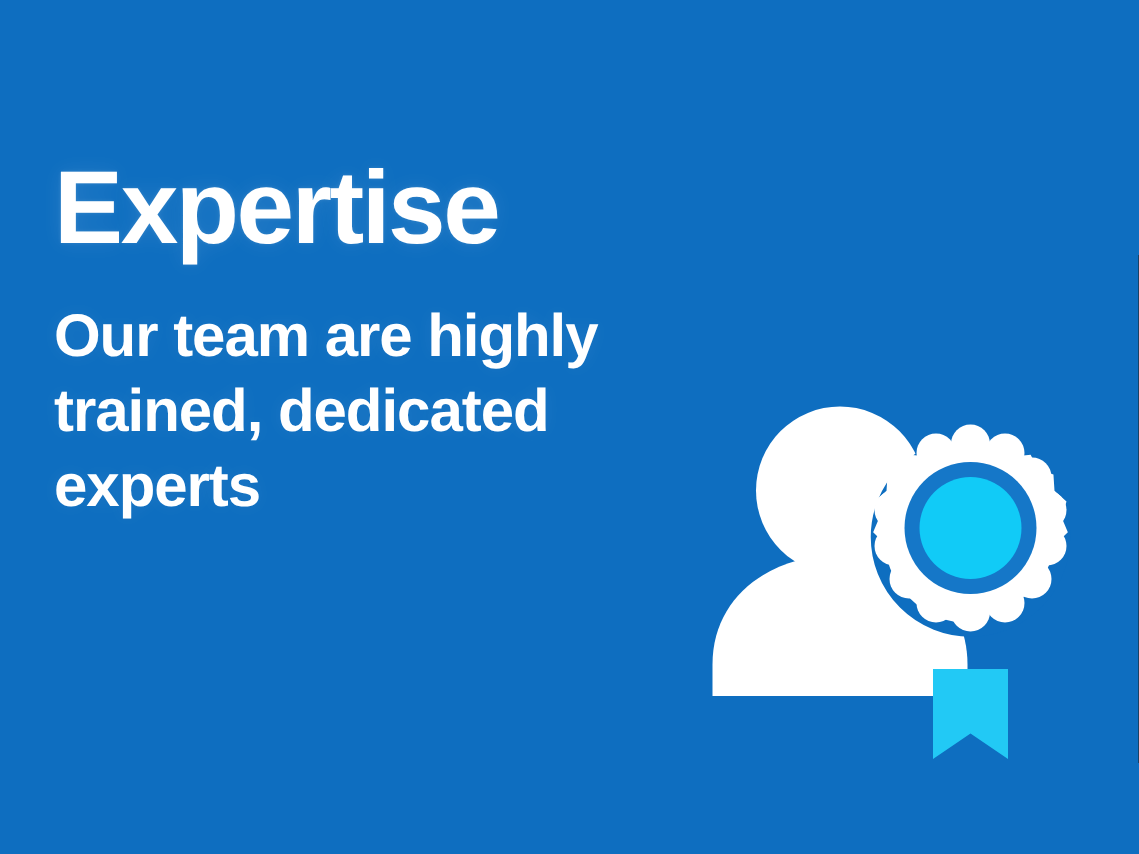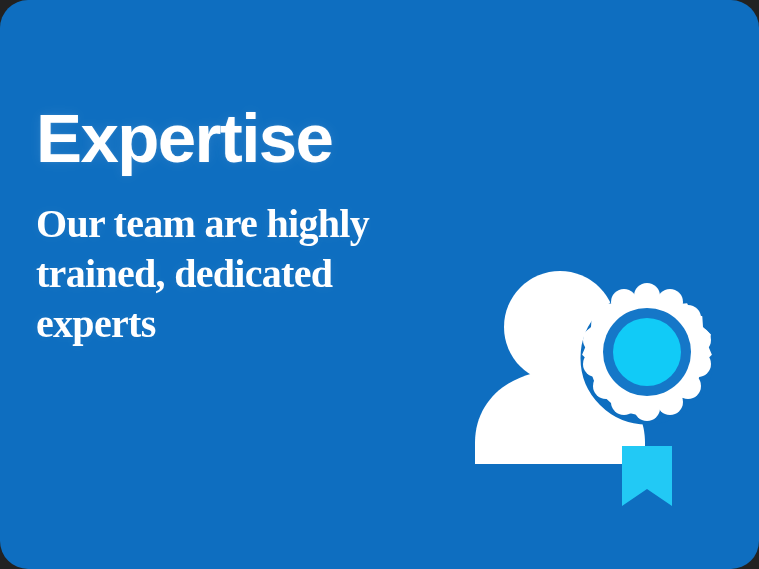--- a/index.html
+++ b/index.html
@@ -8,21 +8,20 @@
     padding: 0;
     background: #222;
   }
   #slide {
     position: relative;
     width: 759px;
     height: 569px;
     overflow: hidden;
     background: #0E6EC0;
     font-family: "Liberation Sans", sans-serif;
-    border-radius: 28px;
     -webkit-font-smoothing: antialiased;
   }
 
   
   #text-block {
     position: absolute;
     left: 36px;
     top: 104px;
     width: 430px;
   }
@@ -36,21 +35,21 @@
     letter-spacing: -1.6px;
     color: #FFFFFF;
     text-shadow: 0 0 14px rgba(255,255,255,0.10),
                  0 0 3px rgba(255,255,255,0.12);
     white-space: nowrap;
   }
 
   #subhead {
     margin: 0;
     padding-top: 26px;
-    font-family: Liberation Serif, serif;
+    font-family: Liberation Sans, sans-serif;
     font-size: 40px;
     line-height: 50px;
     font-weight: 700;
     letter-spacing: -0.7px;
     color: #FFFFFF;
     text-shadow: 0 0 12px rgba(255,255,255,0.08);
     width: 420px;
   }
 
   

